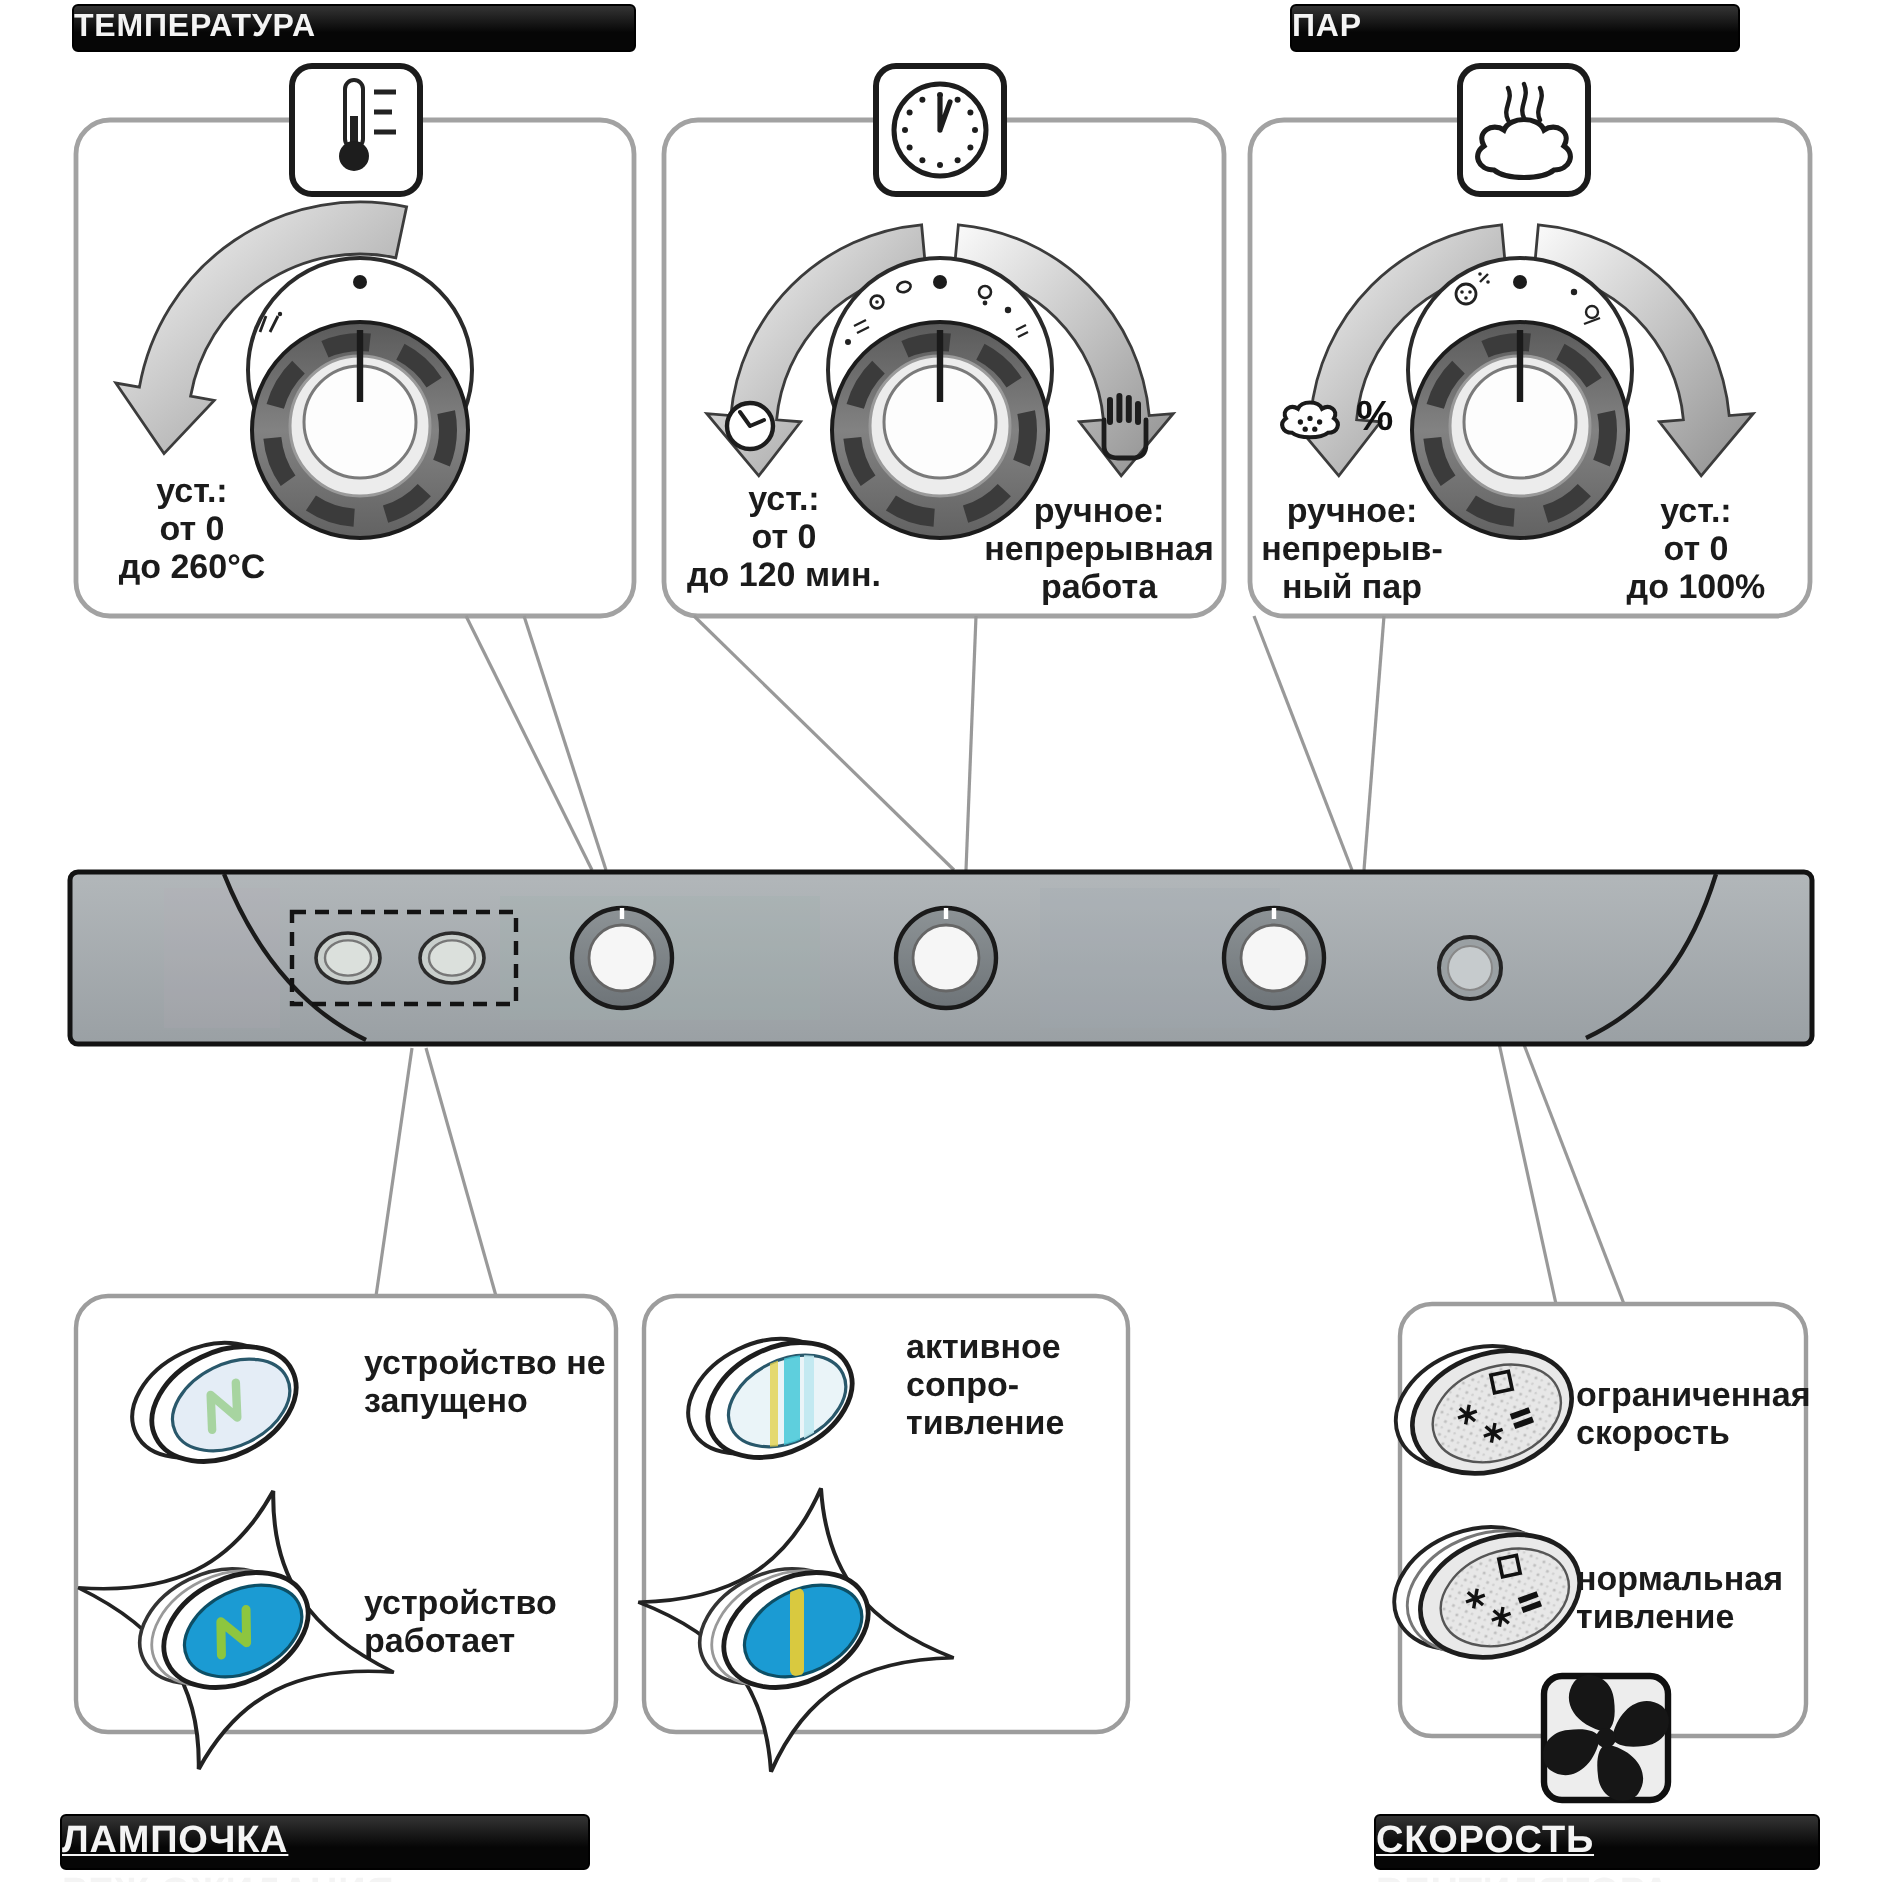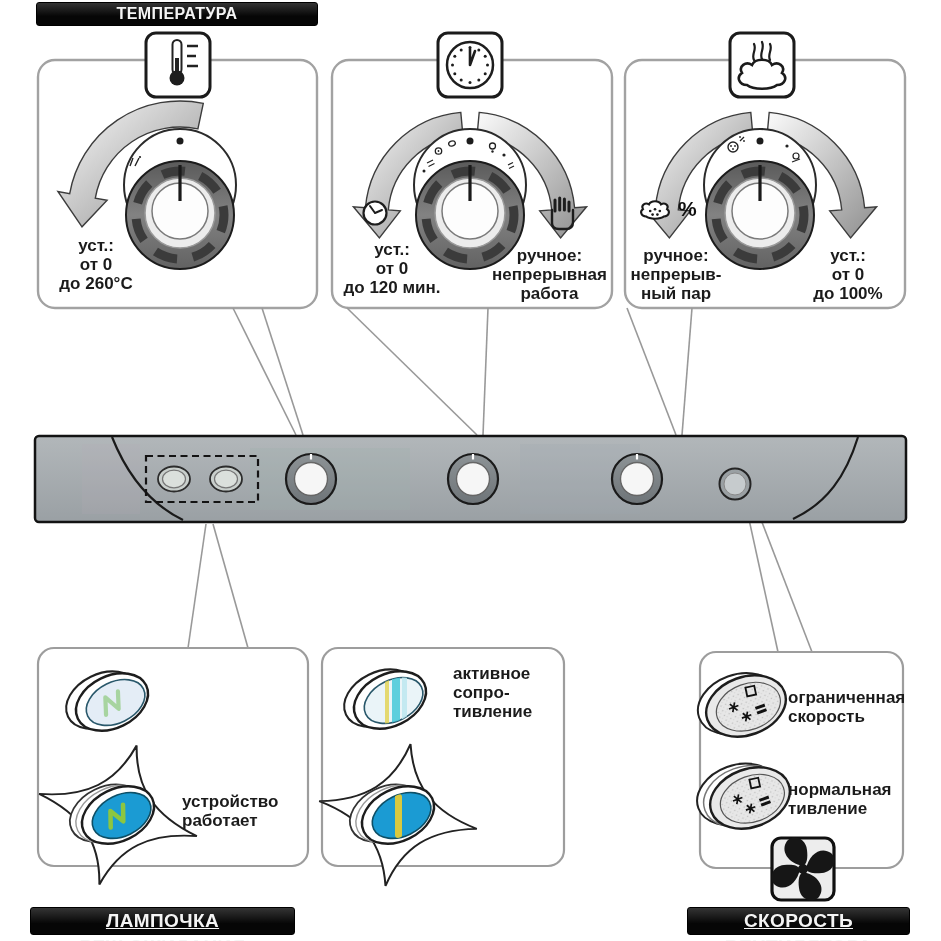--- a/index.html
+++ b/index.html
@@ -1,19 +1,19 @@
 <!DOCTYPE html>
 <html><head>
 <meta charset="utf-8">
 <style>
   html,body{margin:0;padding:0;background:#fff;}
   .stage{position:relative;width:941px;height:941px;background:#fff;overflow:hidden;
          font-family:"Liberation Sans",sans-serif;}
   .stage svg{position:absolute;left:0;top:0;z-index:1;}
-  .bar{position:absolute;z-index:3;height:22px;line-height:22px;text-align:center;
+  .bar{position:absolute;z-index:3;height:22px;line-height:22px;text-align:left;
        color:#f4f4f4;font-weight:700;font-size:16px;letter-spacing:.4px;
        background:linear-gradient(#343434,#060606 60%);border:1px solid #000;border-radius:3px;}
   .bar.bottom{height:26px;line-height:26px;font-size:19px;text-decoration:underline;}
   .txt{position:absolute;z-index:3;font-weight:700;font-size:17px;line-height:1.12;
        color:#1b1b1b;white-space:pre-line;}
   .ctr{text-align:center;}
   .pct{position:absolute;z-index:3;font-weight:700;font-size:21px;color:#111;}
 </style>
 </head>
 <body>
@@ -272,38 +272,41 @@
       <use href="#blade"></use>
       <use href="#blade" transform="rotate(90)"></use>
       <use href="#blade" transform="rotate(180)"></use>
       <use href="#blade" transform="rotate(270)"></use>
       <circle cx="0" cy="0" r="5"></circle>
     </g>
   </g>
 </svg>
 
 <div class="bar" style="left:36px;top:2px;width:280px">ТЕМПЕРАТУРА</div>
+<div class="bar" style="left:645px;top:2px;width:223px">ПАР</div>
 
 <div class="txt ctr" style="left:40px;top:236px;width:112px">уст.:
 от 0
 до 260°C</div>
 <div class="txt ctr" style="left:332px;top:240px;width:120px">уст.:
 от 0
 до 120 мин.</div>
 <div class="txt ctr" style="left:492px;top:246px;width:115px">ручное:
 непрерывная
 работа</div>
 <div class="txt ctr" style="left:620px;top:246px;width:112px">ручное:
 непрерыв-
 ный пар</div>
 <div class="txt ctr" style="left:798px;top:246px;width:100px">уст.:
 от 0
 до 100%</div>
 <div class="pct" style="left:678px;top:197px">%</div>
 
+<div class="txt" style="left:182px;top:672px;width:135px">устройство не
+запущено</div>
 <div class="txt" style="left:182px;top:792px;width:130px">устройство
 работает</div>
 <div class="txt" style="left:453px;top:664px;width:110px">активное
 сопро-
 тивление</div>
 <div class="txt" style="left:788px;top:688px;width:118px">ограниченная
 скорость</div>
 <div class="txt" style="left:788px;top:780px;width:118px">нормальная
 тивление</div>
 

